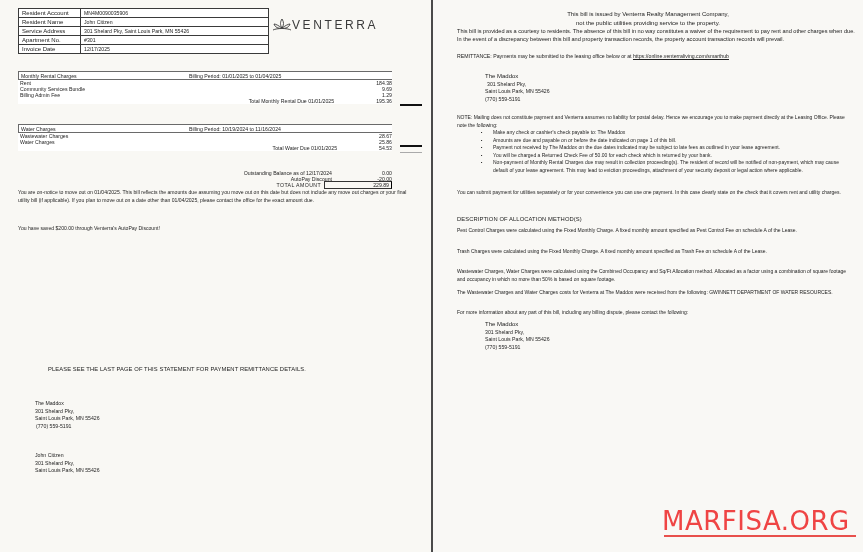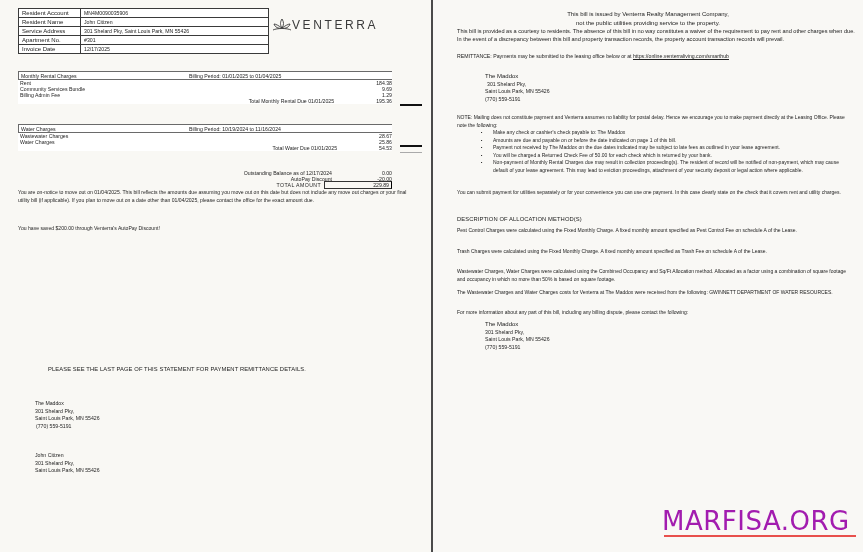--- a/index.html
+++ b/index.html
@@ -50,21 +50,21 @@
   .r-center { position: absolute; left: 0; width: 430px; text-align: center; font-size: 6px; color: #222; }
   .r-para { position: absolute; left: 24px; width: 400px; font-size: 5.6px; line-height: 7.5px; color: #222; }
   .r-addr { position: absolute; left: 52px; font-size: 5.2px; line-height: 7.5px; }
   .r-addr .nm { font-size: 6px; }
   .r-text { position: absolute; left: 24px; width: 395px; font-size: 5px; line-height: 7.5px; color: #222; }
   .r-list { position: absolute; left: 52px; width: 370px; font-size: 5px; line-height: 7.5px; margin: 0; padding: 0; list-style: none; }
   .r-list li { position: relative; padding-left: 8px; }
   .r-list li::before { content: "\25AA"; position: absolute; left: -4px; font-size: 4px; }
   .r-heading { position: absolute; left: 24px; font-size: 5.8px; color: #222; letter-spacing: 0.1px; }
 
-  .watermark { position: absolute; left: 662px; top: 506px; font-size: 26px; font-weight: 400; color: #a21caf; letter-spacing: 0.5px; font-family: "DejaVu Sans", sans-serif; }
+  .watermark { position: absolute; left: 662px; top: 506px; font-size: 26px; font-weight: 400; color: #ef4444; letter-spacing: 0.5px; font-family: "DejaVu Sans", sans-serif; }
   .watermark-line { position: absolute; left: 664px; top: 535px; width: 192px; height: 2px; background: #e8504c; }
 </style>
 </head>
 <body>
 
 <div class="page page-left">
 
   <table class="acct-table">
     <tbody>
         <tr>

